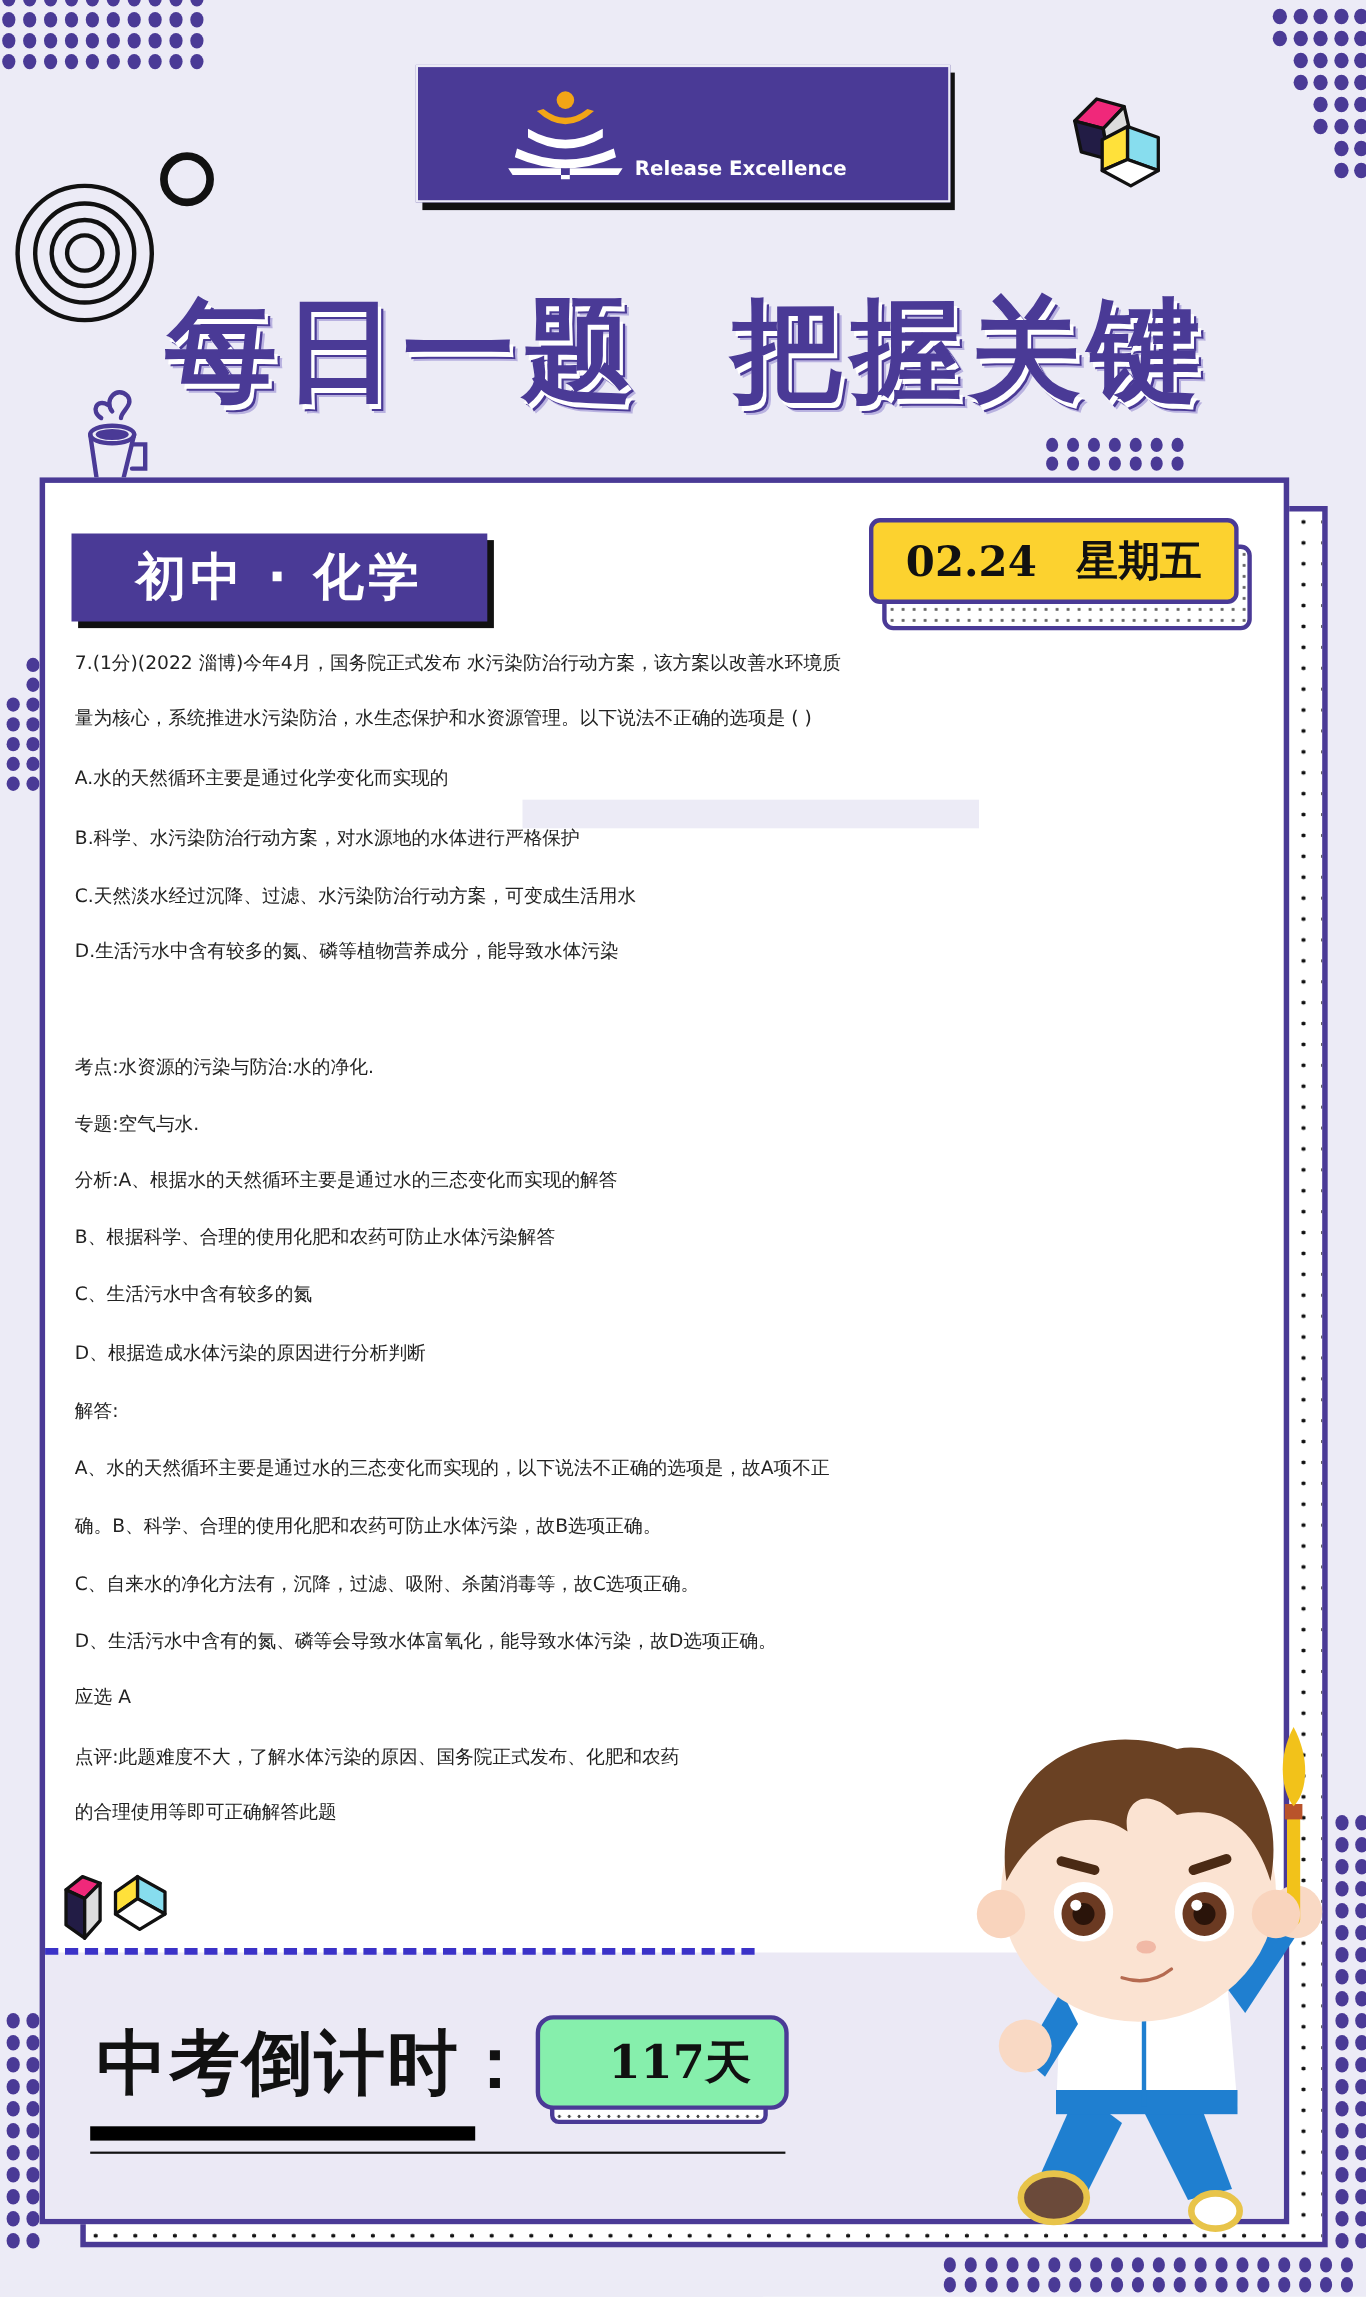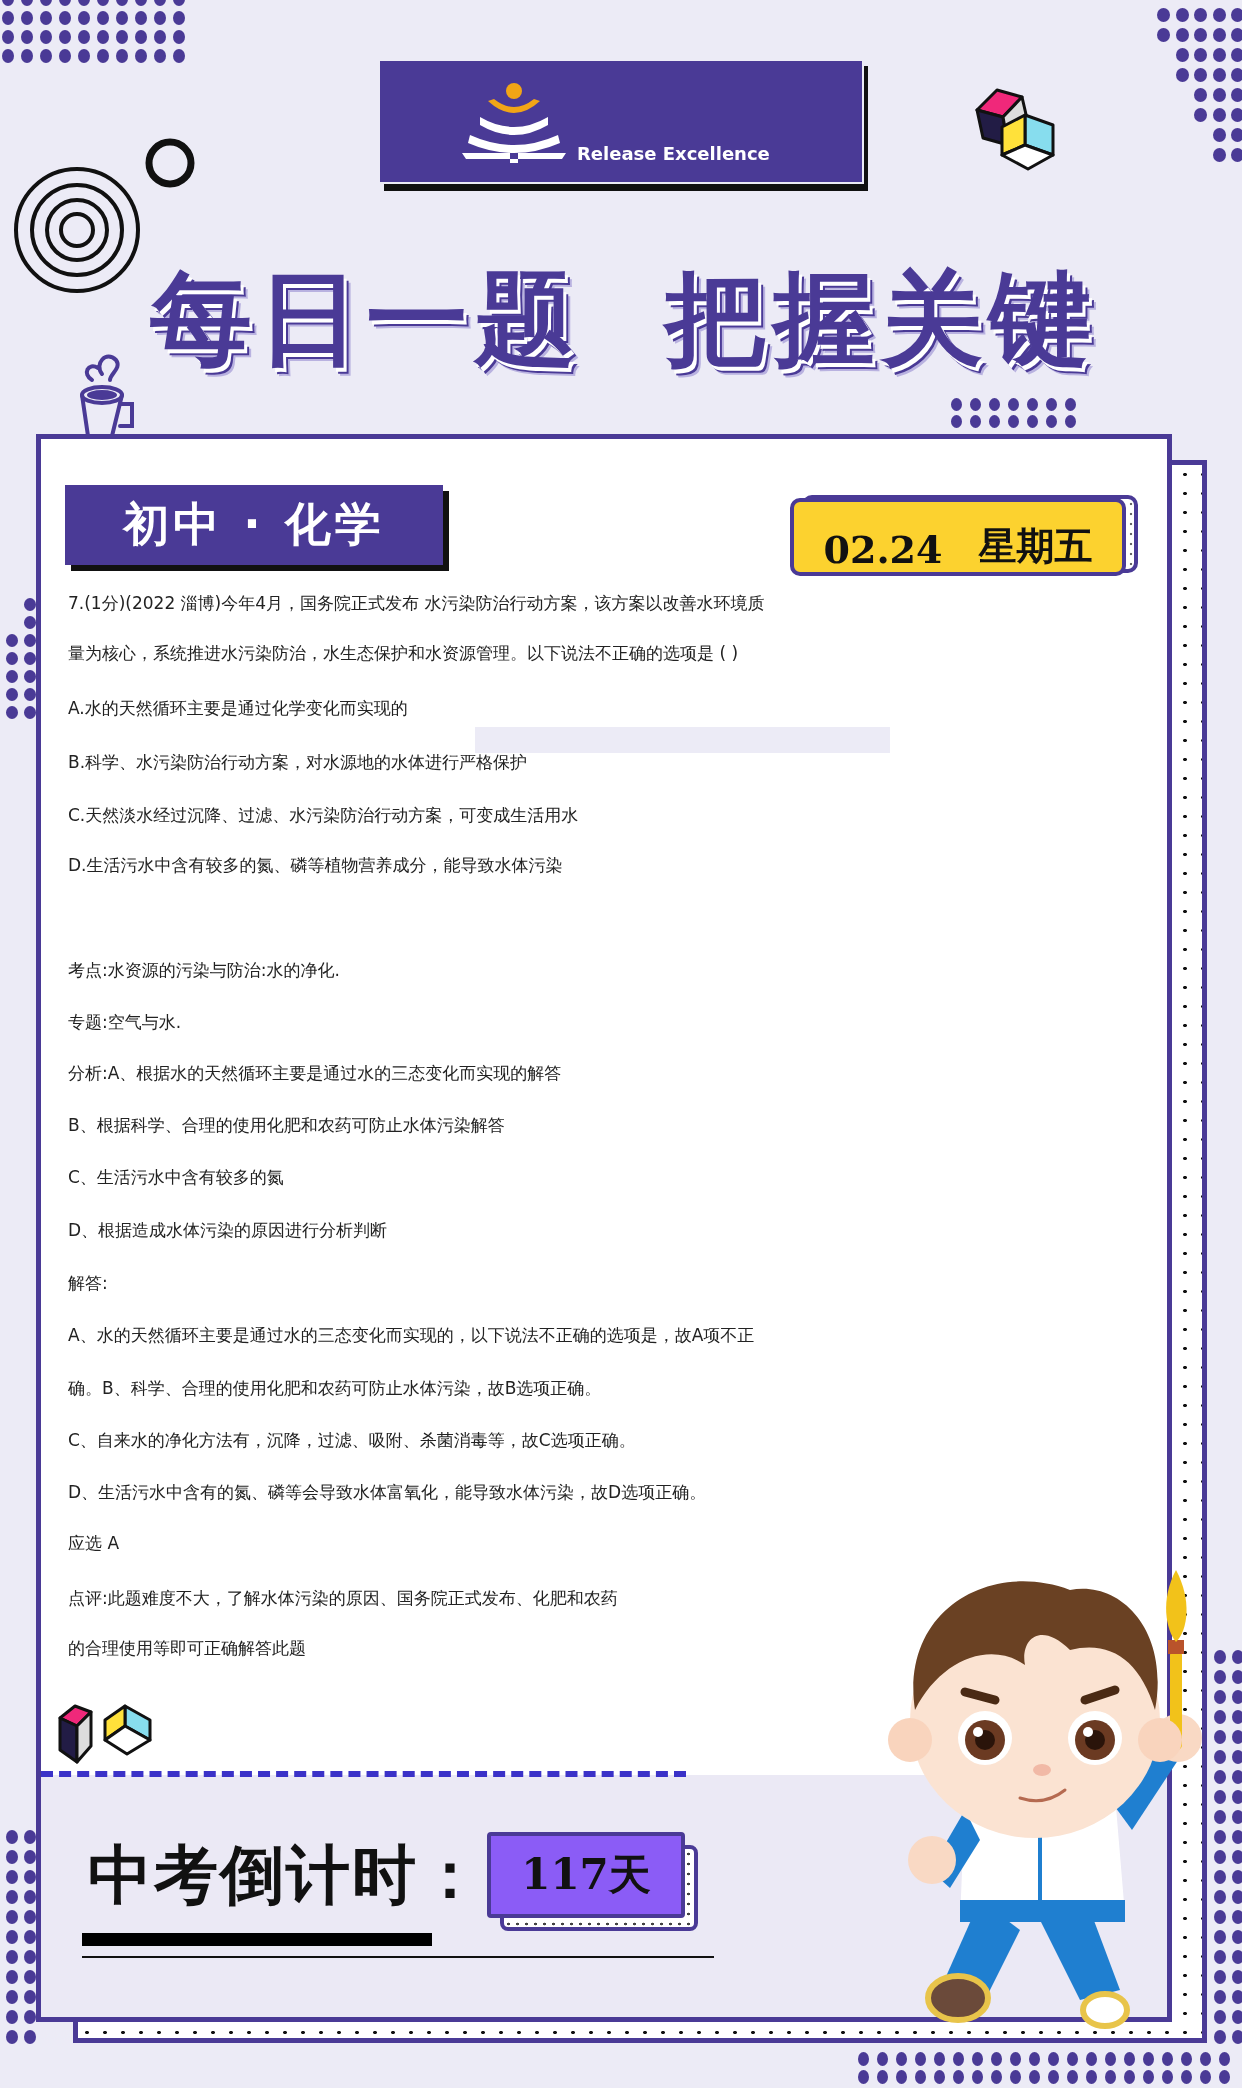--- a/index.html
+++ b/index.html
@@ -18,31 +18,31 @@
   
   .card-shadow{left:73px;top:460px;width:1134px;height:1583px;background-color:#fff;border:5px solid #4a3a96;box-sizing:border-box;
      background-image:radial-gradient(circle,#111 1.6px,transparent 2px);background-size:18px 19px;}
   .card{left:36px;top:434px;width:1136px;height:1588px;background:#fff;border:5px solid #4a3a96;box-sizing:border-box;}
   .card-lower{left:41px;top:1775px;width:1126px;height:242px;background:#ebe9f5;}
   .dash{left:41px;top:1771px;width:645px;height:0;border-top:6px dashed #3b32c8;}
   .subject-shadow{left:71px;top:491px;width:378px;height:80px;background:#111;}
   .subject{left:65px;top:485px;width:378px;height:80px;background:#4a3a96;color:#fff;font-size:46px;font-weight:bold;display:flex;align-items:center;justify-content:center;letter-spacing:4px;}
   .date-shadow{left:802px;top:495px;width:328px;height:70px;border:4px solid #4a3a96;border-radius:10px;background:#fff;
      background-image:radial-gradient(circle,#666 1.2px,transparent 1.6px);background-size:10px 10px;}
-  .date{left:790px;top:498px;width:328px;height:70px;border:4px solid #4a3a96;border-radius:10px;background:#fcd22f;
-     font-family:"DejaVu Serif","Liberation Serif",serif;font-size:38px;font-weight:bold;color:#111;display:flex;align-items:flex-end;justify-content:center;}
+  .date{left:790px;top:471px;width:328px;height:70px;border:4px solid #4a3a96;border-radius:10px;background:#fcd22f;
+     font-family:"DejaVu Serif","Liberation Serif",serif;font-size:38px;font-weight:bold;color:#111;display:flex;align-items:center;justify-content:center;}
   .date span{margin:0 18px;}
   .line{position:absolute;left:68px;font-size:17px;color:#222;white-space:nowrap;line-height:30px;}
   .artifact{left:475px;top:727px;width:415px;height:26px;background:#ecebf6;}
   
   .cd-label{left:88px;top:1832px;font-size:64px;font-weight:bold;color:#111;letter-spacing:2px;}
   .cd-badge-shadow{left:500px;top:1845px;width:190px;height:78px;border:4px solid #4a3a96;border-radius:8px;background:#fff;
      background-image:radial-gradient(circle,#444 1.2px,transparent 1.6px);background-size:9px 10px;}
-  .cd-badge{left:487px;top:1832px;width:190px;height:78px;border:4px solid #4a3a96;border-radius:4px;background:#8b5cf6;
-     font-family:"DejaVu Serif","Liberation Serif",serif;font-size:42px;font-weight:bold;color:#111;display:flex;align-items:center;justify-content:center;}
+  .cd-badge{left:487px;top:1832px;width:190px;height:78px;border:4px solid #4a3a96;border-radius:16px;background:#86efac;
+     font-family:"DejaVu Serif","Liberation Serif",serif;font-size:42px;font-weight:bold;color:#111;display:flex;align-items:center;justify-content:center;padding-left:32px;}
   .cd-bar{left:82px;top:1933px;width:350px;height:13px;background:#000;}
   .cd-thin{left:82px;top:1956px;width:632px;height:2px;background:#111;}
   
   .mascot{left:870px;top:1570px;width:340px;height:470px;}
 </style>
 </head>
 <body>
 
 <div class="dotgrid" id="dg1" style="left: 2px; top: -8px;">
     <i style="left: 0px; top: 0px; width: 12px; height: 14px;"></i>

